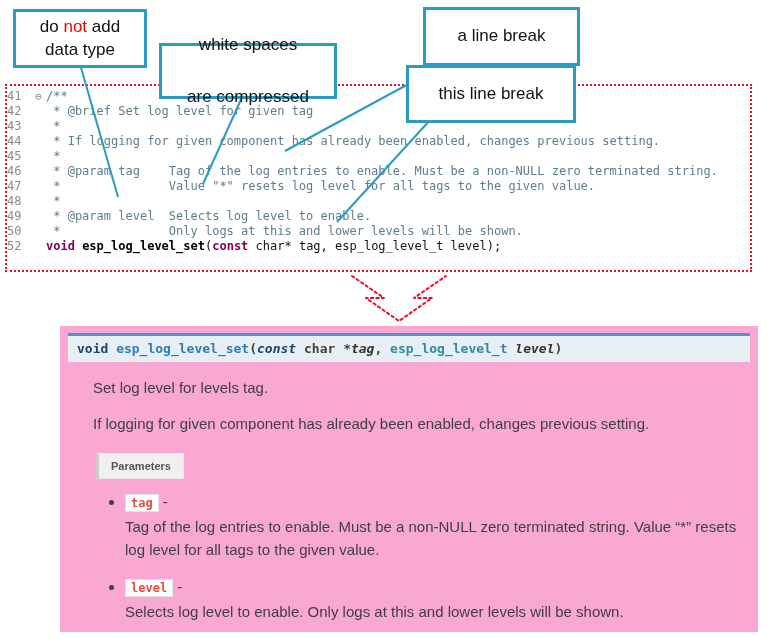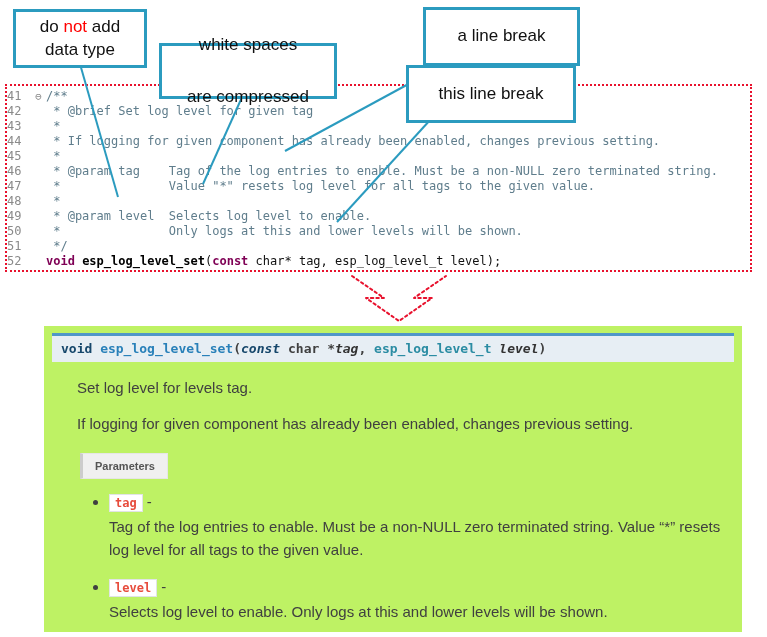--- a/index.html
+++ b/index.html
@@ -26,22 +26,22 @@
   .code-line { display:flex; white-space:pre; }
   .gutter-num { width:24px; text-align:left; color:#8a8a8a; flex:none; }
   .gutter-fold { width:15px; text-align:center; color:#8a8a8a; flex:none; font-size:11px; }
   .code-content { white-space:pre; }
   .seg-comment  { color:#5f7d8c; }
   .seg-keyword  { color:#7f0055; font-weight:bold; }
   .seg-funcname { color:#000;    font-weight:bold; }
   .seg-plain    { color:#111; }
 
   
-  .docs { position:absolute; left:44px; top:326px; width:698px; height:306px;
-          background:#bef264; z-index:1; box-sizing:border-box; padding:7px 8px; }
+  .docs { position:absolute; left:60px; top:326px; width:698px; height:306px;
+          background:#f9a8d4; z-index:1; box-sizing:border-box; padding:7px 8px; }
   .sig { background:#e7eef4; border-top:3px solid #4f96c8; padding:5px 9px 6px;
          font-family:"DejaVu Sans Mono", monospace; font-size:13px; font-weight:bold; color:#333; }
   .seg-sig-kw    { color:#16476b; }
   .seg-sig-kw-i  { color:#16476b; font-style:italic; }
   .seg-sig-name  { color:#2980b9; }
   .seg-sig-type  { color:#2b8ca3; }
   .seg-sig-param { color:#333; font-style:italic; }
   .seg-sig-plain { color:#404040; }
 
   .docs-body { padding-left:25px; padding-right:8px; color:#404040; font-size:15px; }
@@ -92,21 +92,20 @@
         <div class="code-line"><span class="gutter-num">41</span><span class="gutter-fold">⊖</span><span class="code-content"><span class="seg-comment">/**</span></span></div>
         <div class="code-line"><span class="gutter-num">42</span><span class="gutter-fold"></span><span class="code-content"><span class="seg-comment"> * @brief Set log level for given tag</span></span></div>
         <div class="code-line"><span class="gutter-num">43</span><span class="gutter-fold"></span><span class="code-content"><span class="seg-comment"> *</span></span></div>
         <div class="code-line"><span class="gutter-num">44</span><span class="gutter-fold"></span><span class="code-content"><span class="seg-comment"> * If logging for given component has already been enabled, changes previous setting.</span></span></div>
         <div class="code-line"><span class="gutter-num">45</span><span class="gutter-fold"></span><span class="code-content"><span class="seg-comment"> *</span></span></div>
         <div class="code-line"><span class="gutter-num">46</span><span class="gutter-fold"></span><span class="code-content"><span class="seg-comment"> * @param tag    Tag of the log entries to enable. Must be a non-NULL zero terminated string.</span></span></div>
         <div class="code-line"><span class="gutter-num">47</span><span class="gutter-fold"></span><span class="code-content"><span class="seg-comment"> *               Value "*" resets log level for all tags to the given value.</span></span></div>
         <div class="code-line"><span class="gutter-num">48</span><span class="gutter-fold"></span><span class="code-content"><span class="seg-comment"> *</span></span></div>
         <div class="code-line"><span class="gutter-num">49</span><span class="gutter-fold"></span><span class="code-content"><span class="seg-comment"> * @param level  Selects log level to enable.</span></span></div>
         <div class="code-line"><span class="gutter-num">50</span><span class="gutter-fold"></span><span class="code-content"><span class="seg-comment"> *               Only logs at this and lower levels will be shown.</span></span></div>
-        <div class="code-line"><span class="gutter-num">51</span><span class="gutter-fold"></span><span class="code-content"><span class="seg-comment"> */</span></span></div>
         <div class="code-line"><span class="gutter-num">52</span><span class="gutter-fold"></span><span class="code-content"><span class="seg-keyword">void</span><span class="seg-plain"> </span><span class="seg-funcname">esp_log_level_set</span><span class="seg-plain">(</span><span class="seg-keyword">const</span><span class="seg-plain"> char* tag, esp_log_level_t level);</span></span></div>
       </div>
   </div>
 
   <div class="docs">
     <div class="sig"><span class="seg-sig-kw">void</span><span class="seg-sig-plain"> </span><span class="seg-sig-name">esp_log_level_set</span><span class="seg-sig-plain">(</span><span class="seg-sig-kw-i">const</span><span class="seg-sig-plain">  </span><span class="seg-sig-plain">char</span><span class="seg-sig-plain"> *</span><span class="seg-sig-param">tag</span><span class="seg-sig-plain">, </span><span class="seg-sig-type">esp_log_level_t</span><span class="seg-sig-plain"> </span><span class="seg-sig-param">level</span><span class="seg-sig-plain">)</span></div>
     <div class="docs-body">
       <p class="para">Set log level for levels tag.</p>
       <p class="para">If logging for given component has already been enabled, changes previous setting.</p>
       <div class="params-label">Parameters</div>

